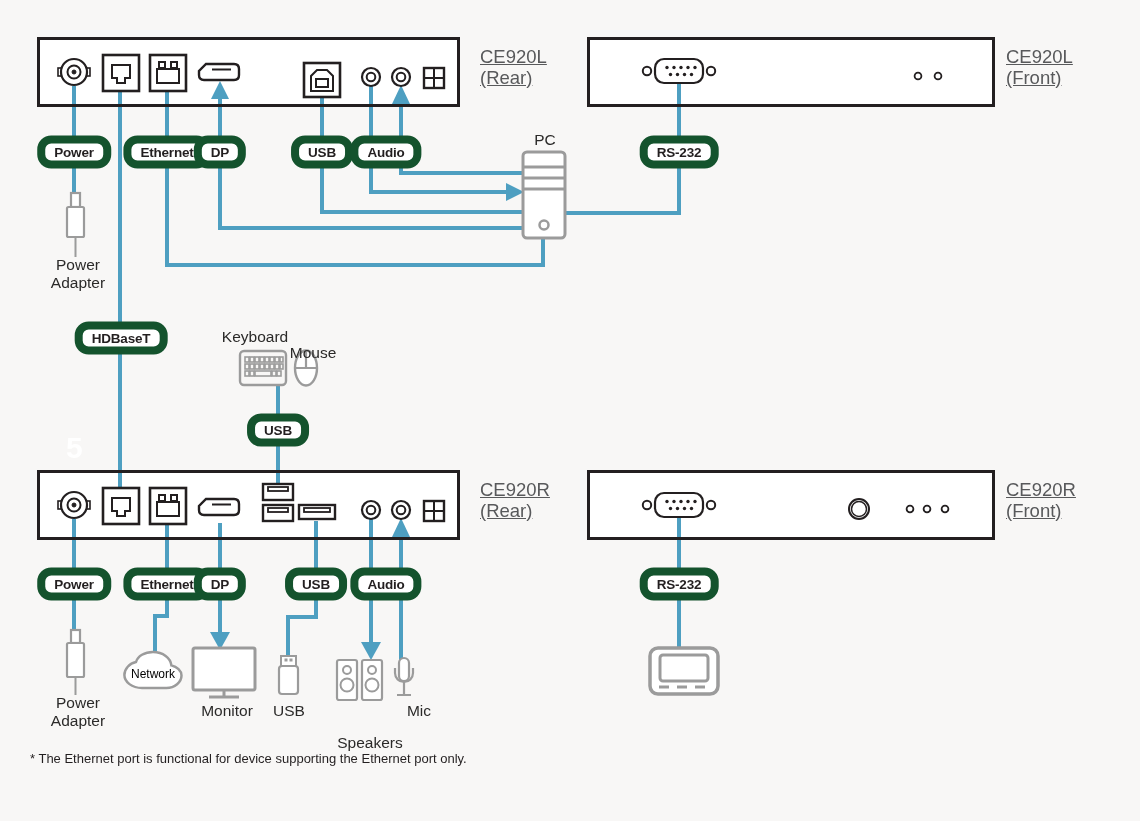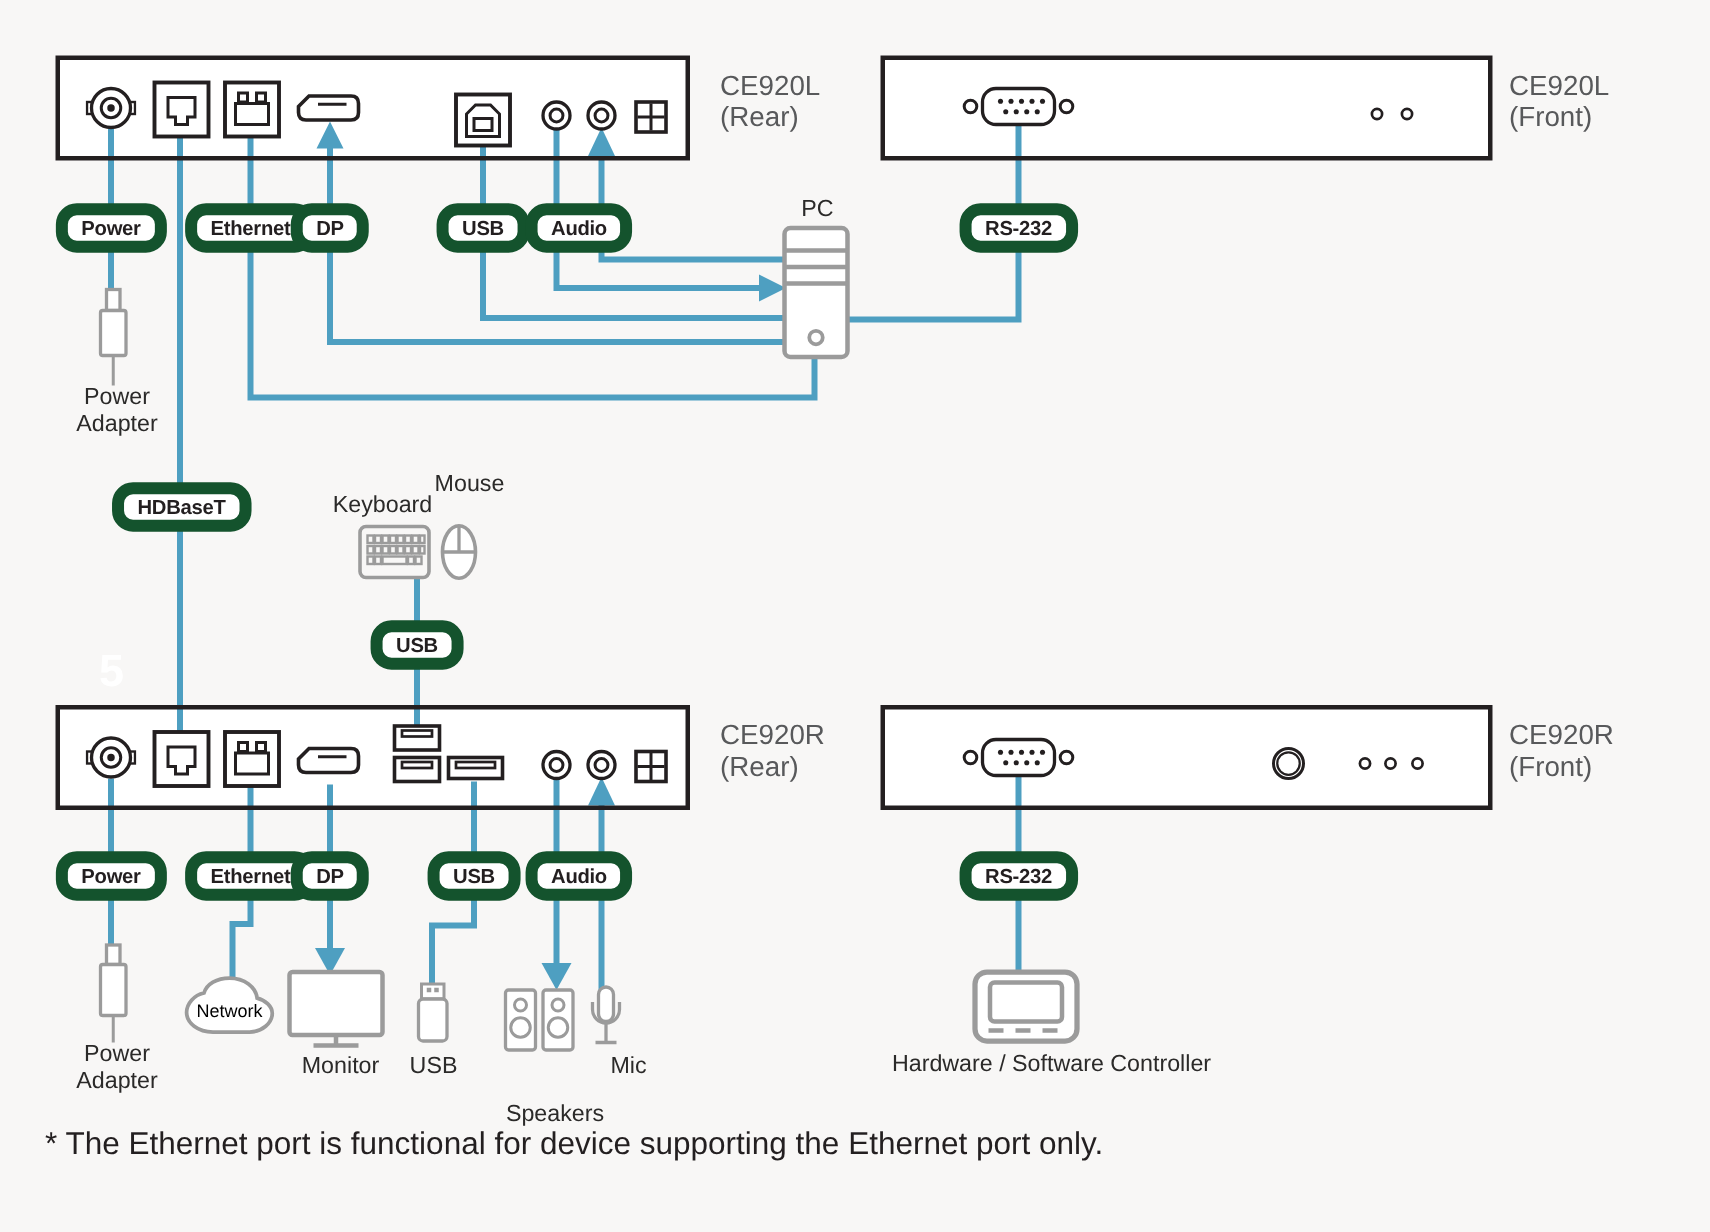--- a/index.html
+++ b/index.html
@@ -8,24 +8,24 @@
   .panel-bg{position:absolute;background:#ffffff;}
   .panel-frame{position:absolute;border:3px solid #231f20;background:transparent;z-index:3;}
   .wires{position:absolute;left:0;top:0;z-index:2;}
   .icon{position:absolute;z-index:4;}
   .pill{position:absolute;z-index:5;transform:translate(-50%,-50%);background:#fff;
         border:8px solid #14532d;border-radius:14px;padding:1px 9px;
         font-size:13.5px;font-weight:bold;color:#231f20;white-space:nowrap;letter-spacing:-0.2px;}
   .cap{position:absolute;z-index:5;transform:translateX(-50%);font-size:15.5px;color:#2b2a29;
        text-align:center;white-space:nowrap;}
   .cap.wrap{white-space:normal;width:84px;line-height:18px;}
-  .plabel{position:absolute;z-index:5;font-size:18.5px;line-height:21px;color:#58595b;}
+  .plabel{position:absolute;z-index:5;font-size:18.5px;line-height:21px;color:#58595b;text-decoration:underline;}
   .netlabel{position:absolute;z-index:5;transform:translate(-50%,-50%);font-size:12px;color:#000000;}
   .watermark{position:absolute;z-index:1;font-size:30px;font-weight:bold;color:#ffffff;}
-  .footnote{position:absolute;z-index:5;font-size:21px;color:#231f20;}
+  .footnote{position:absolute;z-index:5;font-size:13px;color:#231f20;}
 </style>
 </head>
 <body>
 
 <div class="canvas">
 
   <div class="watermark" style="left:66px;top:431px;">5</div>
 
   <div class="panel-bg" style="left:37px;top:37px;width:423px;height:70px;"></div>
   <div class="panel-bg" style="left:587px;top:37px;width:408px;height:70px;"></div>
@@ -373,24 +373,23 @@
     <div>(Rear)</div>
   </div>
   <div class="plabel" style="left:1006px;top:479px;">
     <div>CE920R</div>
     <div>(Front)</div>
   </div>
 
   <div class="cap" style="left:545px;top:131px;text-align:center;">PC</div>
   <div class="cap wrap" style="left:78px;top:256px;">Power Adapter</div>
   <div class="cap" style="left:255px;top:328px;">Keyboard</div>
-  <div class="cap" style="left:313px;top:314px;text-align:center;">Mouse</div>
+  <div class="cap" style="left:313px;top:344px;text-align:center;">Mouse</div>
   <div class="netlabel" style="left:153px;top:674px;">Network</div>
   <div class="cap" style="left:227px;top:702px;">Monitor</div>
   <div class="cap" style="left:289px;top:702px;">USB</div>
   <div class="cap" style="left:370px;top:702px;margin-top:32px;">Speakers</div>
   <div class="cap" style="left:419px;top:702px;">Mic</div>
-  <div class="cap" style="left:701px;top:701px;">Hardware / Software Controller</div>
   <div class="cap wrap" style="left:78px;top:694px;">Power Adapter</div>
 
   <div class="footnote" style="left:30px;top:751px;">* The Ethernet port is functional for device supporting the Ethernet port only.</div>
 
 </div>
 
 </body></html>

